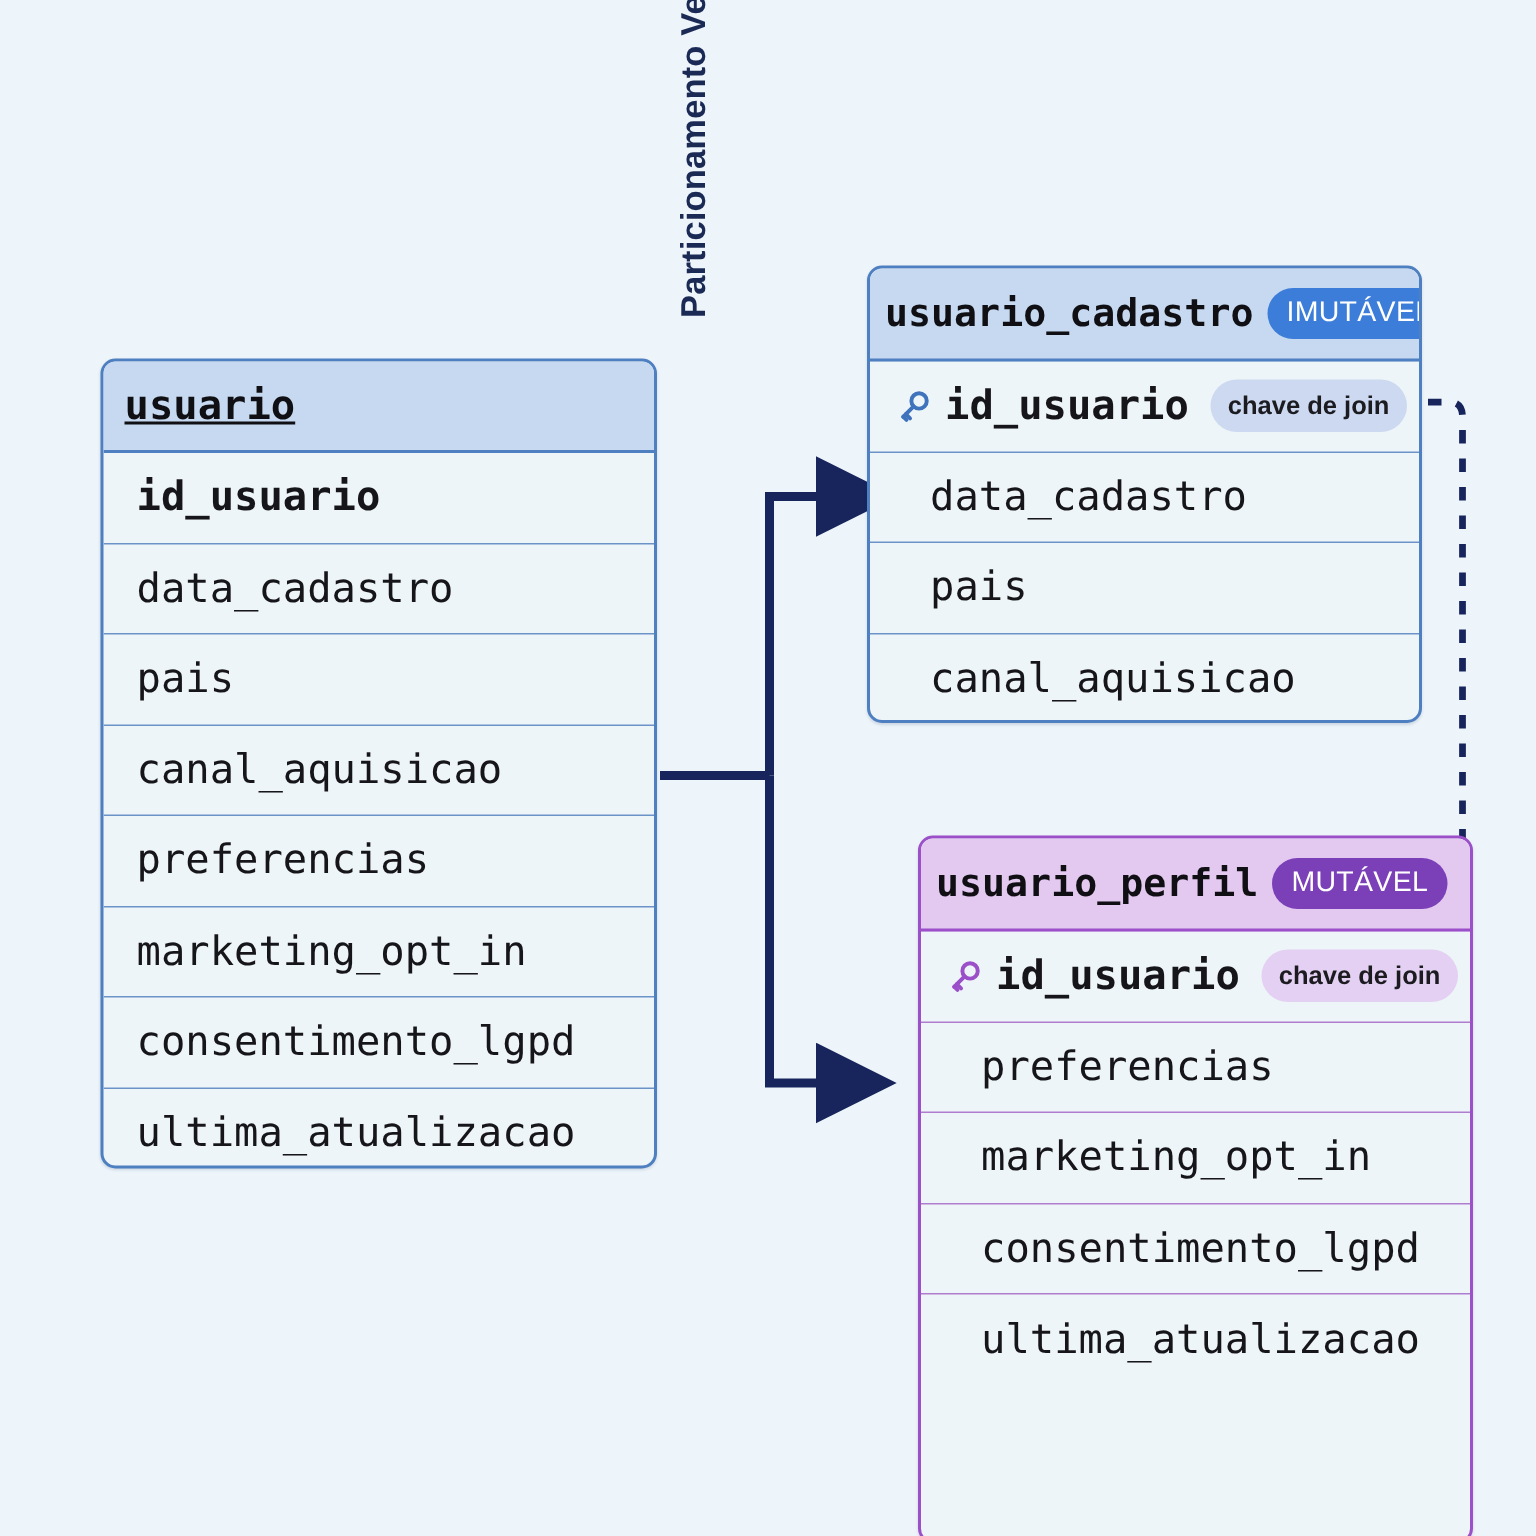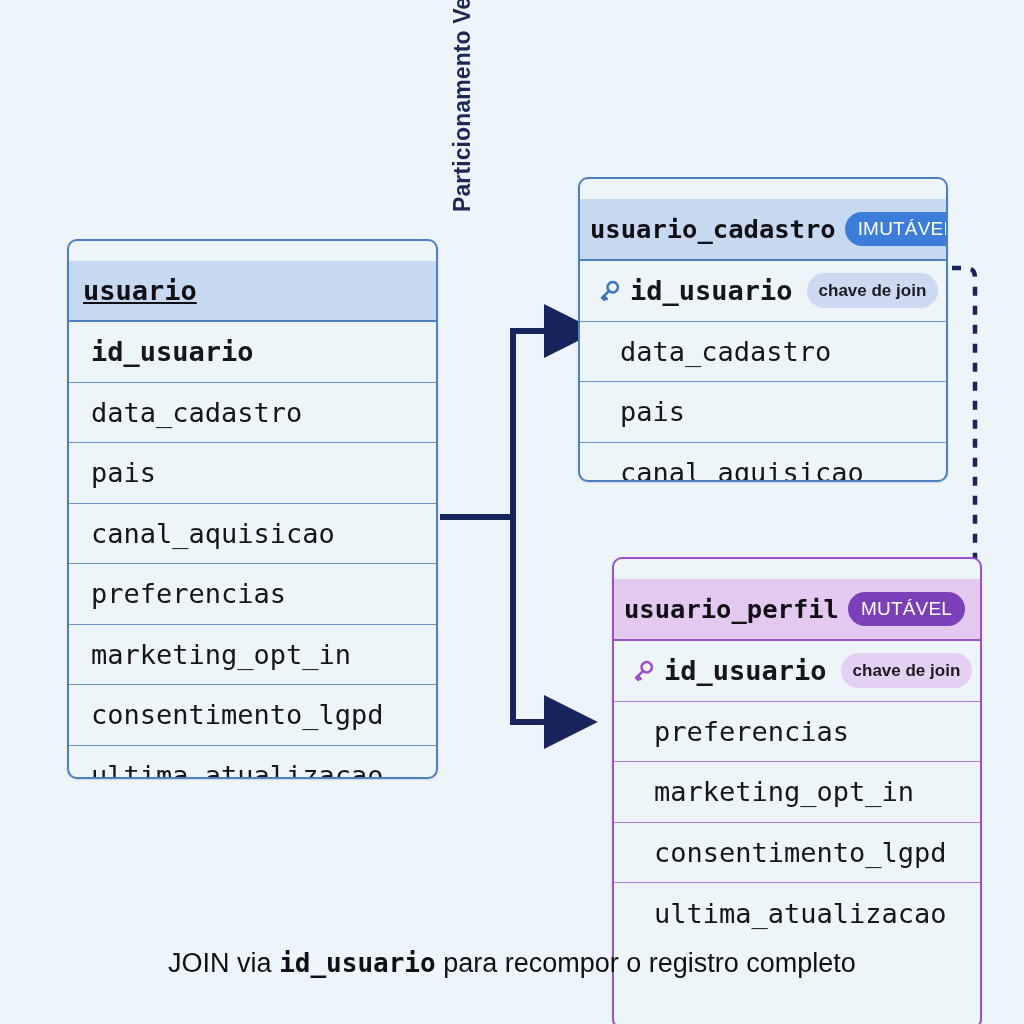--- a/index.html
+++ b/index.html
@@ -36,21 +36,20 @@
     background: #eef5f8;
   }
   .tbl-header {
     box-sizing: border-box;
     display: flex;
     align-items: center;
     font-family: "DejaVu Sans Mono", monospace;
     font-weight: bold;
     color: #101014;
     white-space: nowrap;
-    margin-top: 20px;
   }
   .tbl-title { flex: 0 0 auto; }
   .badge {
     flex: 0 0 auto;
     border-radius: 999px;
     color: #ffffff;
     font-family: "Liberation Sans", sans-serif;
     font-weight: normal;
     letter-spacing: .2px;
     text-align: center;
@@ -312,17 +311,14 @@
       <span>marketing_opt_in</span>
     </div>
     <div class="row">
       <span>consentimento_lgpd</span>
     </div>
     <div class="row">
       <span>ultima_atualizacao</span>
     </div>
   </div>
 
-  <div id="caption">
-    <span>JOIN via </span><span class="mono">id_usuario</span><span> para recompor o registro completo</span>
-  </div>
 
 </div>
 
 </body></html>

